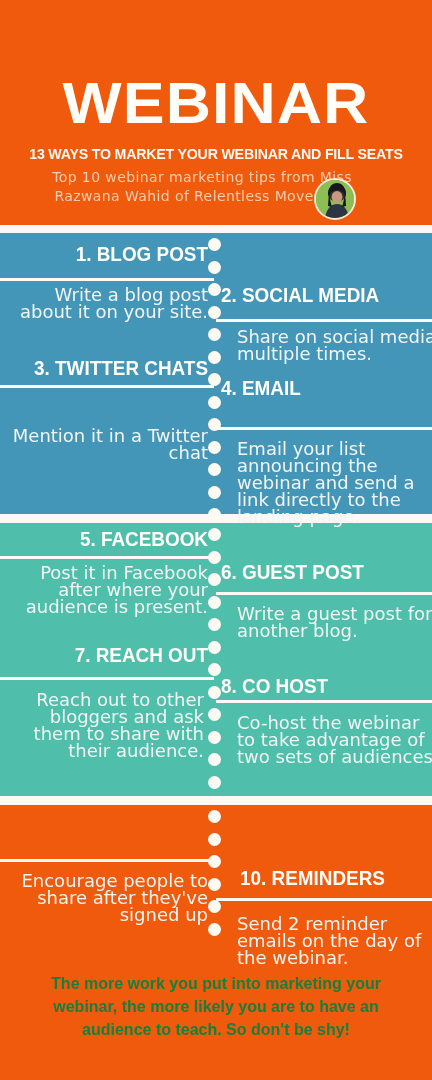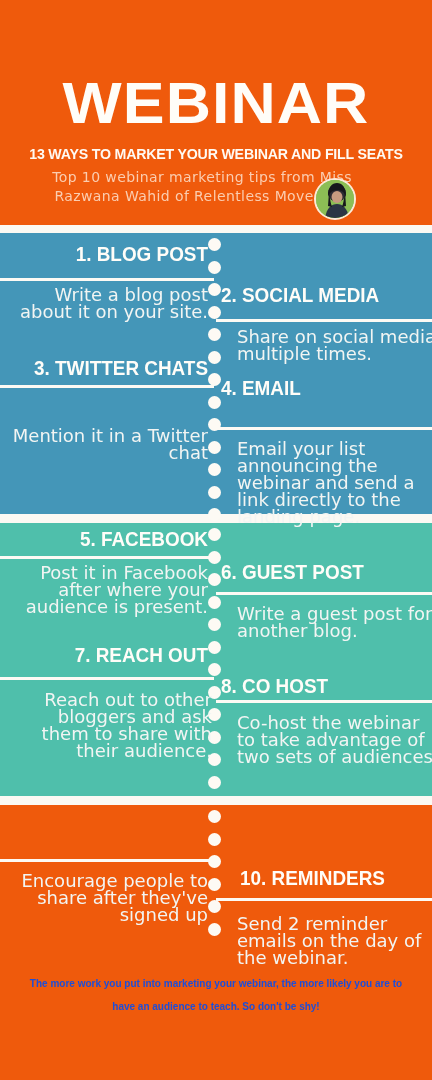--- a/index.html
+++ b/index.html
@@ -82,22 +82,22 @@
   .rule { position:absolute; height:3px; background:#fdfaf4; }
 
   .left  { width:200px; text-align:right; }
   .left .head { transform-origin:right center; }
   .right { width:205px; text-align:left; }
   .right .head { transform-origin:left center; }
 
   
   .closing {
     position:absolute; top:972px; left:26px; width:380px;
-    text-align:center; color:#1d4ed8;
-    font-size:10px; line-height:23px; font-weight:bold;
+    text-align:center; color:#15803d;
+    font-size:16px; line-height:23px; font-weight:bold;
     font-family:"Liberation Sans", sans-serif;
   }
   .logo {
     position:absolute; top:1028px; left:0; width:432px;
     text-align:center; height:48px;
   }
   .logo-wrap { position:relative; display:inline-block; width:96px; height:46px; }
   .logo-script {
     position:absolute; left:0; top:-2px; width:96px;
     color:#f7c7a6; font-size:26px; line-height:30px;
@@ -225,21 +225,21 @@
   </div>
   <div class="rule" style="top:592px; left:216px; width:216px;"></div>
   <div class="entry right" style="top:605px; left:237px;">
     <div class="body">Write a guest post for another blog.</div>
   </div>
 
   <div class="entry left" style="top:643px; left:8px;">
     <div class="head">7. REACH OUT</div>
   </div>
   <div class="rule" style="top:677px; left:0px; width:214px;"></div>
-  <div class="entry left" style="top:691px; left:12px;">
+  <div class="entry left" style="top:691px; left:4px;">
     <div class="body">Reach out to other bloggers and ask them to share with their audience.</div>
   </div>
 
   <div class="entry right" style="top:674px; left:221px;">
     <div class="head">8. CO HOST</div>
   </div>
   <div class="rule" style="top:700px; left:216px; width:216px;"></div>
   <div class="entry right" style="top:714px; left:237px;">
     <div class="body">Co-host the webinar to take advantage of two sets of audiences.</div>
   </div>

